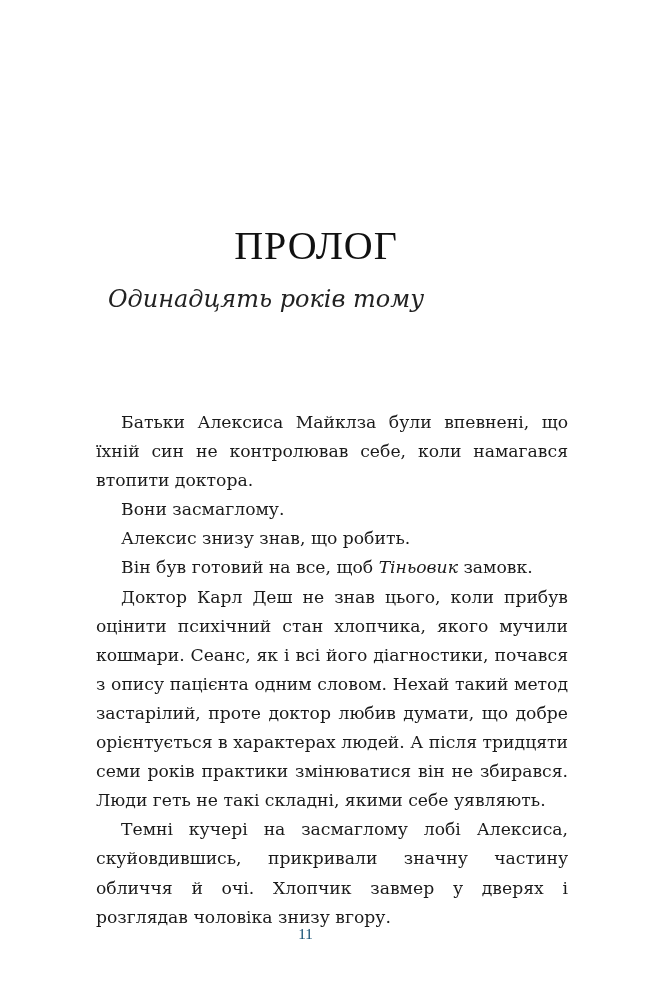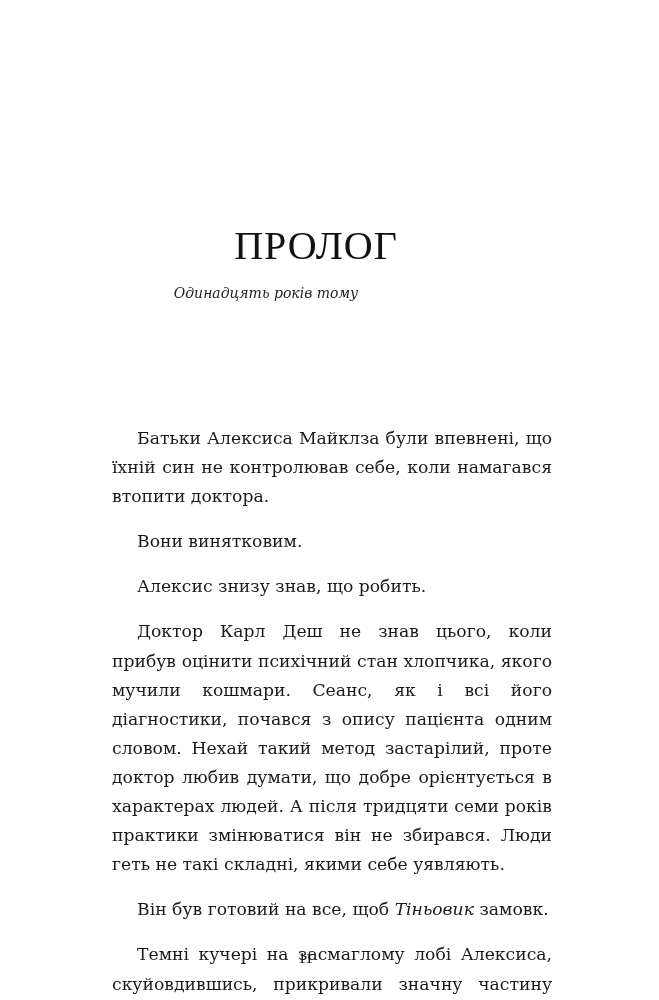--- a/index.html
+++ b/index.html
@@ -1,31 +1,31 @@
 <!DOCTYPE html>
 <html><head>
   <meta charset="utf-8">
   <style>
     html, body { margin: 0; padding: 0; background: #ffffff; }
     body { width: 659px; height: 1000px; position: relative; overflow: hidden; color: #1a1a1a; font-family: "DejaVu Serif", serif; }
     .title { position: absolute; top: 222px; left: 0; width: 632px; text-align: center; font-family: "Liberation Serif", serif; font-size: 40px; letter-spacing: 1px; color: #111; margin: 0; font-weight: normal; }
-    .subtitle { position: absolute; top: 285px; left: 0; width: 532px; text-align: center; font-family: "DejaVu Serif", serif; font-style: italic; font-size: 14px; color: #222; margin: 0; }
+    .subtitle { position: absolute; top: 285px; left: 0; width: 532px; text-align: center; font-family: "DejaVu Serif", serif; font-style: italic; font-size: 24px; color: #222; margin: 0; }
     .body-text { position: absolute; top: 408px; left: 96px; width: 472px; font-size: 17.2px; line-height: 29.1px; text-align: justify; }
-    .body-text p { margin: 16px; text-indent: 25px; }
+    .body-text p { margin: 0; text-indent: 25px; }
     .body-text em { font-style: italic; }
-    .page-number { position: absolute; top: 950px; left: 0; width: 611px; text-align: center; font-family: "Liberation Serif", serif; font-size: 15px; color: #000000; }
+    .page-number { position: absolute; top: 926px; left: 0; width: 611px; text-align: center; font-family: "Liberation Serif", serif; font-size: 15px; color: #0c4a6e; }
   </style>
 </head>
 <body>
 
 <h1 class="title">ПРОЛОГ</h1>
 <div class="subtitle">Одинадцять років тому</div>
 
 <div class="body-text">
   <p>Батьки Алексиса Майклза були впевнені, що їхній син не контролював себе, коли намагався втопити доктора.</p>
-  <p>Вони винятковим.</p>
+  <p>Вони засмаглому.</p>
   <p>Алексис знизу знав, що робить.</p>
+  <p><span>Він був готовий на все, щоб </span><em>Тіньовик</em><span> замовк.</span></p>
   <p>Доктор Карл Деш не знав цього, коли прибув оцінити психічний стан хлопчика, якого мучили кошмари. Сеанс, як і всі його діагностики, почався з опису пацієнта одним словом. Нехай такий метод застарілий, проте доктор любив думати, що добре орієнтується в характерах людей. А після тридцяти семи років практики змінюватися він не збирався. Люди геть не такі складні, якими себе уявляють.</p>
-  <p><span>Він був готовий на все, щоб </span><em>Тіньовик</em><span> замовк.</span></p>
   <p>Темні кучері на засмаглому лобі Алексиса, скуйовдившись, прикривали значну частину обличчя й очі. Хлопчик завмер у дверях і розглядав чоловіка знизу вгору.</p>
 </div>
 
 <div class="page-number">11</div>
 
 </body></html>

